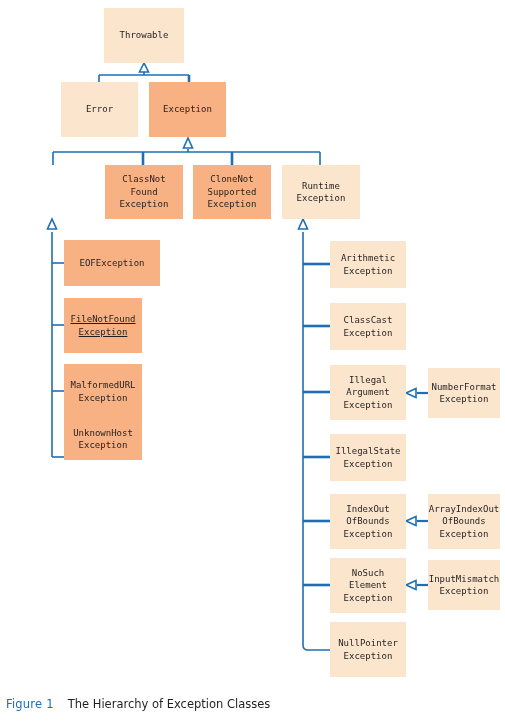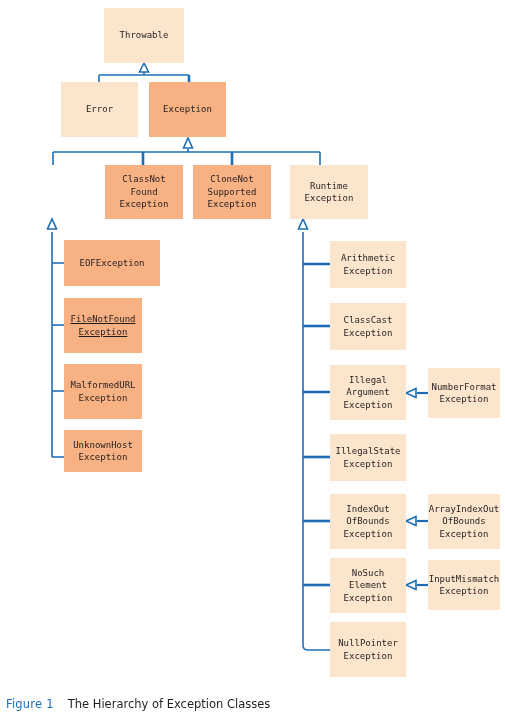--- a/index.html
+++ b/index.html
@@ -148,28 +148,28 @@
   <div id="node-layer">
       <div class="node shade-light" style="left: 104px; top: 8px; width: 80px; height: 55px;">Throwable</div>
       <div class="node shade-light" style="left: 61px; top: 82px; width: 77px; height: 55px;">Error</div>
       <div class="node shade-dark" style="left: 149px; top: 82px; width: 77px; height: 55px;">Exception</div>
       <div class="node shade-dark" style="left: 105px; top: 165px; width: 78px; height: 54px;">ClassNot
 Found
 Exception</div>
       <div class="node shade-dark" style="left: 193px; top: 165px; width: 78px; height: 54px;">CloneNot
 Supported
 Exception</div>
-      <div class="node shade-light" style="left: 282px; top: 165px; width: 78px; height: 54px; margin-left: 8px;">Runtime
+      <div class="node shade-light" style="left: 282px; top: 165px; width: 78px; height: 54px;">Runtime
 Exception</div>
       <div class="node shade-dark" style="left: 64px; top: 240px; width: 96px; height: 46px;">EOFException</div>
       <div class="node shade-dark" style="left: 64px; top: 298px; width: 78px; height: 55px; text-decoration: underline;">FileNotFound
 Exception</div>
       <div class="node shade-dark" style="left: 64px; top: 364px; width: 78px; height: 55px;">MalformedURL
 Exception</div>
-      <div class="node shade-dark" style="left: 64px; top: 430px; width: 78px; height: 42px;">UnknownHost
+      <div class="node shade-dark" style="left: 64px; top: 418px; width: 78px; height: 42px;">UnknownHost
 Exception</div>
       <div class="node shade-light" style="left: 330px; top: 241px; width: 76px; height: 47px;">Arithmetic
 Exception</div>
       <div class="node shade-light" style="left: 330px; top: 303px; width: 76px; height: 47px;">ClassCast
 Exception</div>
       <div class="node shade-light" style="left: 330px; top: 365px; width: 76px; height: 55px;">Illegal
 Argument
 Exception</div>
       <div class="node shade-light" style="left: 330px; top: 434px; width: 76px; height: 47px;">IllegalState
 Exception</div>

